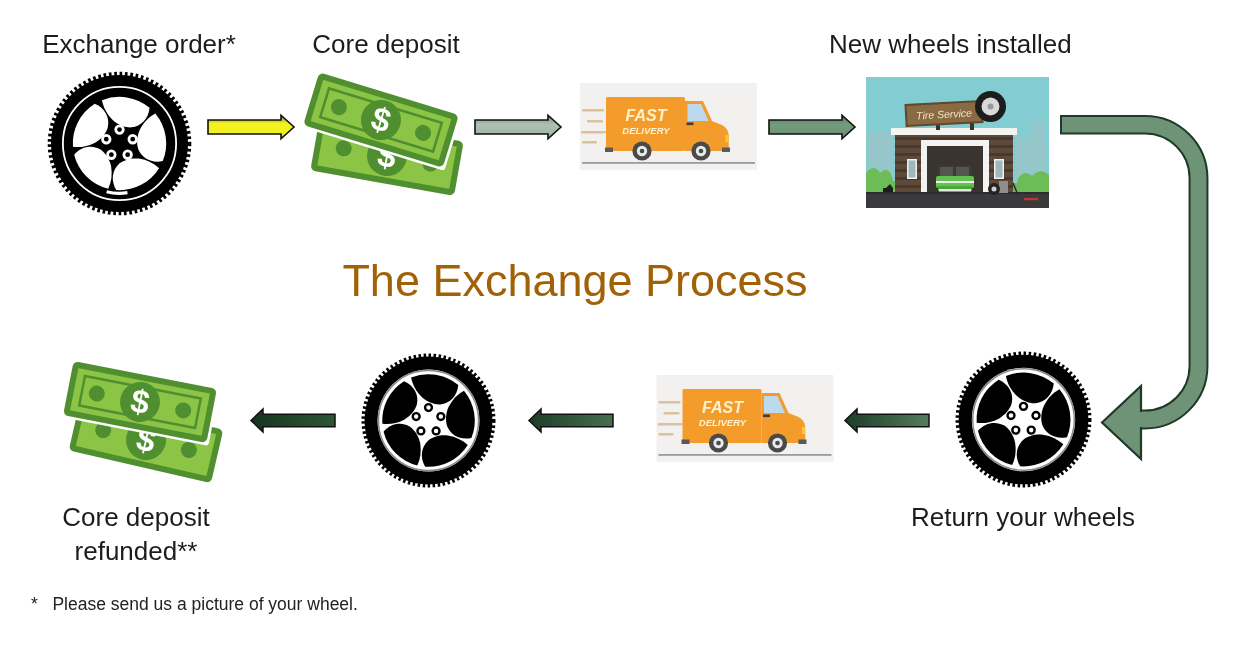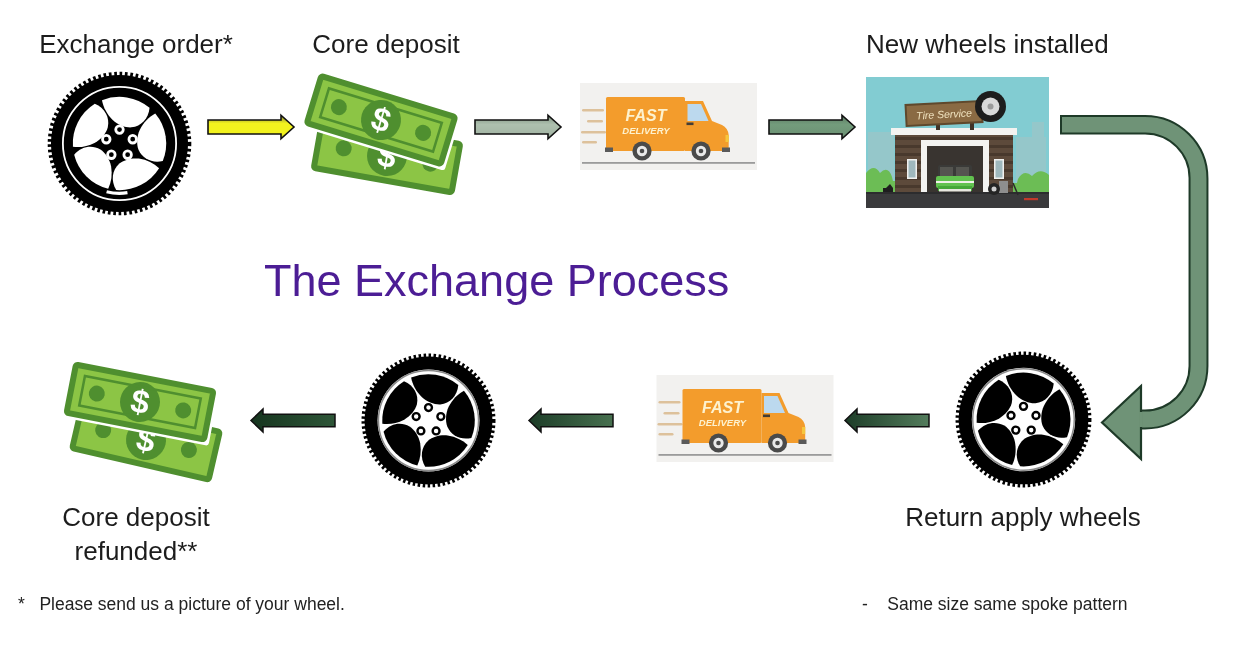--- a/index.html
+++ b/index.html
@@ -6,35 +6,34 @@
   #stage{position:relative;width:1250px;height:666px;background:#ffffff;overflow:hidden;
          font-family:"Liberation Sans", sans-serif;}
   .lbl{position:absolute;color:#1c1c1c;font-size:26px;text-align:center;white-space:nowrap;
        letter-spacing:0px;}
   .abs{position:absolute;}
 </style>
 </head>
 <body>
 <div id="stage">
 
-  <div class="lbl" style="left:8px;top:29px;width:256px;">Exchange order*</div>
+  <div class="lbl" style="left:0px;top:29px;width:256px;padding-left:11px;">Exchange order*</div>
   <div class="lbl" style="left:256px;top:29px;width:260px;">Core deposit</div>
-  <div class="lbl" style="left:866px;top:29px;width:241px;">New wheels installed</div>
-
-  <div class="abs" style="left:264px;top:255px;width:600px;
-      font-size:45px;color:#4c1d95;">The Exchange Process</div>
-
-  <div class="lbl" style="left:873px;top:502px;width:300px;">Return apply wheels</div>
+  <div class="lbl" style="left:829px;top:29px;width:241px;">New wheels installed</div>
+
+  <div class="abs" style="left:275px;top:255px;width:600px;text-align:center;
+      font-size:45px;color:#a16207;">The Exchange Process</div>
+
+  <div class="lbl" style="left:873px;top:502px;width:300px;">Return your wheels</div>
   <div class="lbl" style="left:0px;top:500px;width:272px;line-height:34px;">Core deposit<br>refunded**</div>
 
-  <div class="abs" style="left:18px;top:593px;font-size:17.5px;color:#222;line-height:23px;">
+  <div class="abs" style="left:31px;top:593px;font-size:17.5px;color:#222;line-height:23px;">
     <div>*&nbsp;&nbsp;&nbsp;Please send us a picture of your wheel.</div>
   </div>
   <div class="abs" style="left:862px;top:593px;font-size:17.5px;color:#222;line-height:23px;">
-    <div>-&nbsp;&nbsp;&nbsp;&nbsp;Same size same spoke pattern</div>
   </div>
 
   <svg class="abs" style="left:45px;top:69px;" width="149" height="149" viewBox="-75 -75 150 150">
     <g id="wheelA">
       <circle r="69" fill="#000"></circle>
       <circle r="70" fill="none" stroke="#000" stroke-width="4.6" stroke-dasharray="2.7 2.7"></circle>
       <circle r="57" fill="none" stroke="#fff" stroke-width="1.8"></circle>
       <g fill="#fff" transform="rotate(8) scale(0.96)">
         <g id="opA">
             <path d="M -24.5,-42.4 A 49 49 0 0 1 26,-41.5 C 26.6,-30 20,-21 10,-18.5 C 4,-17.3 -4,-19 -10.5,-23.5 C -17.5,-28.8 -22,-35 -24.5,-42.4 Z"></path>

